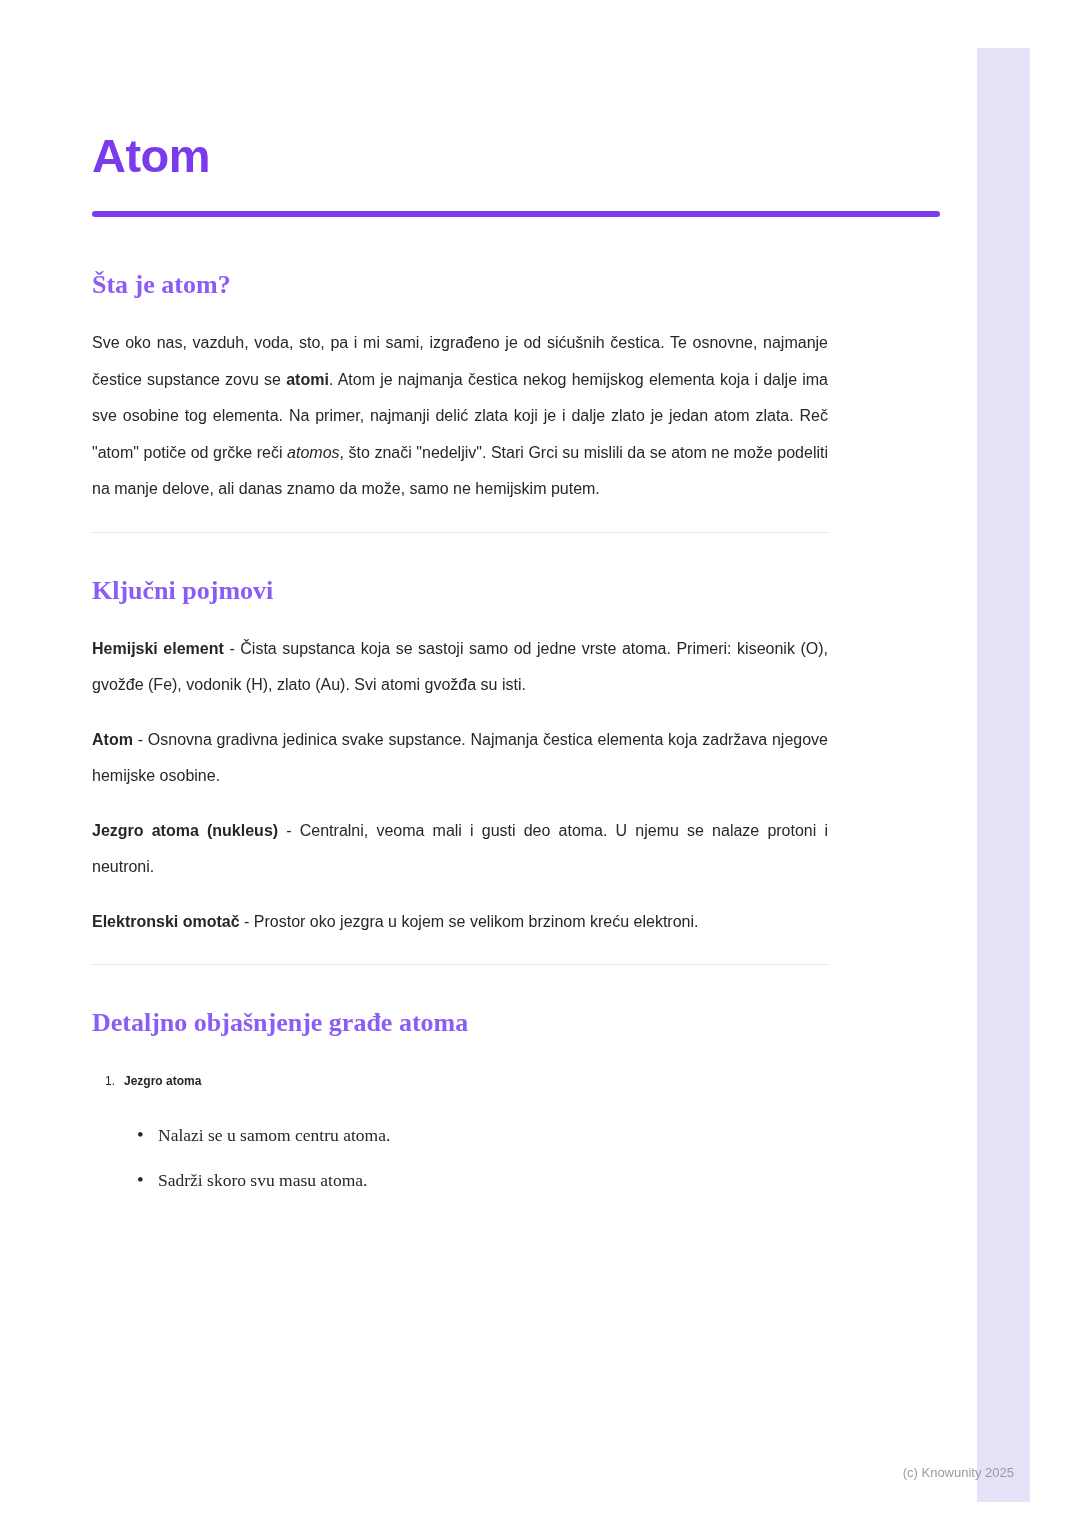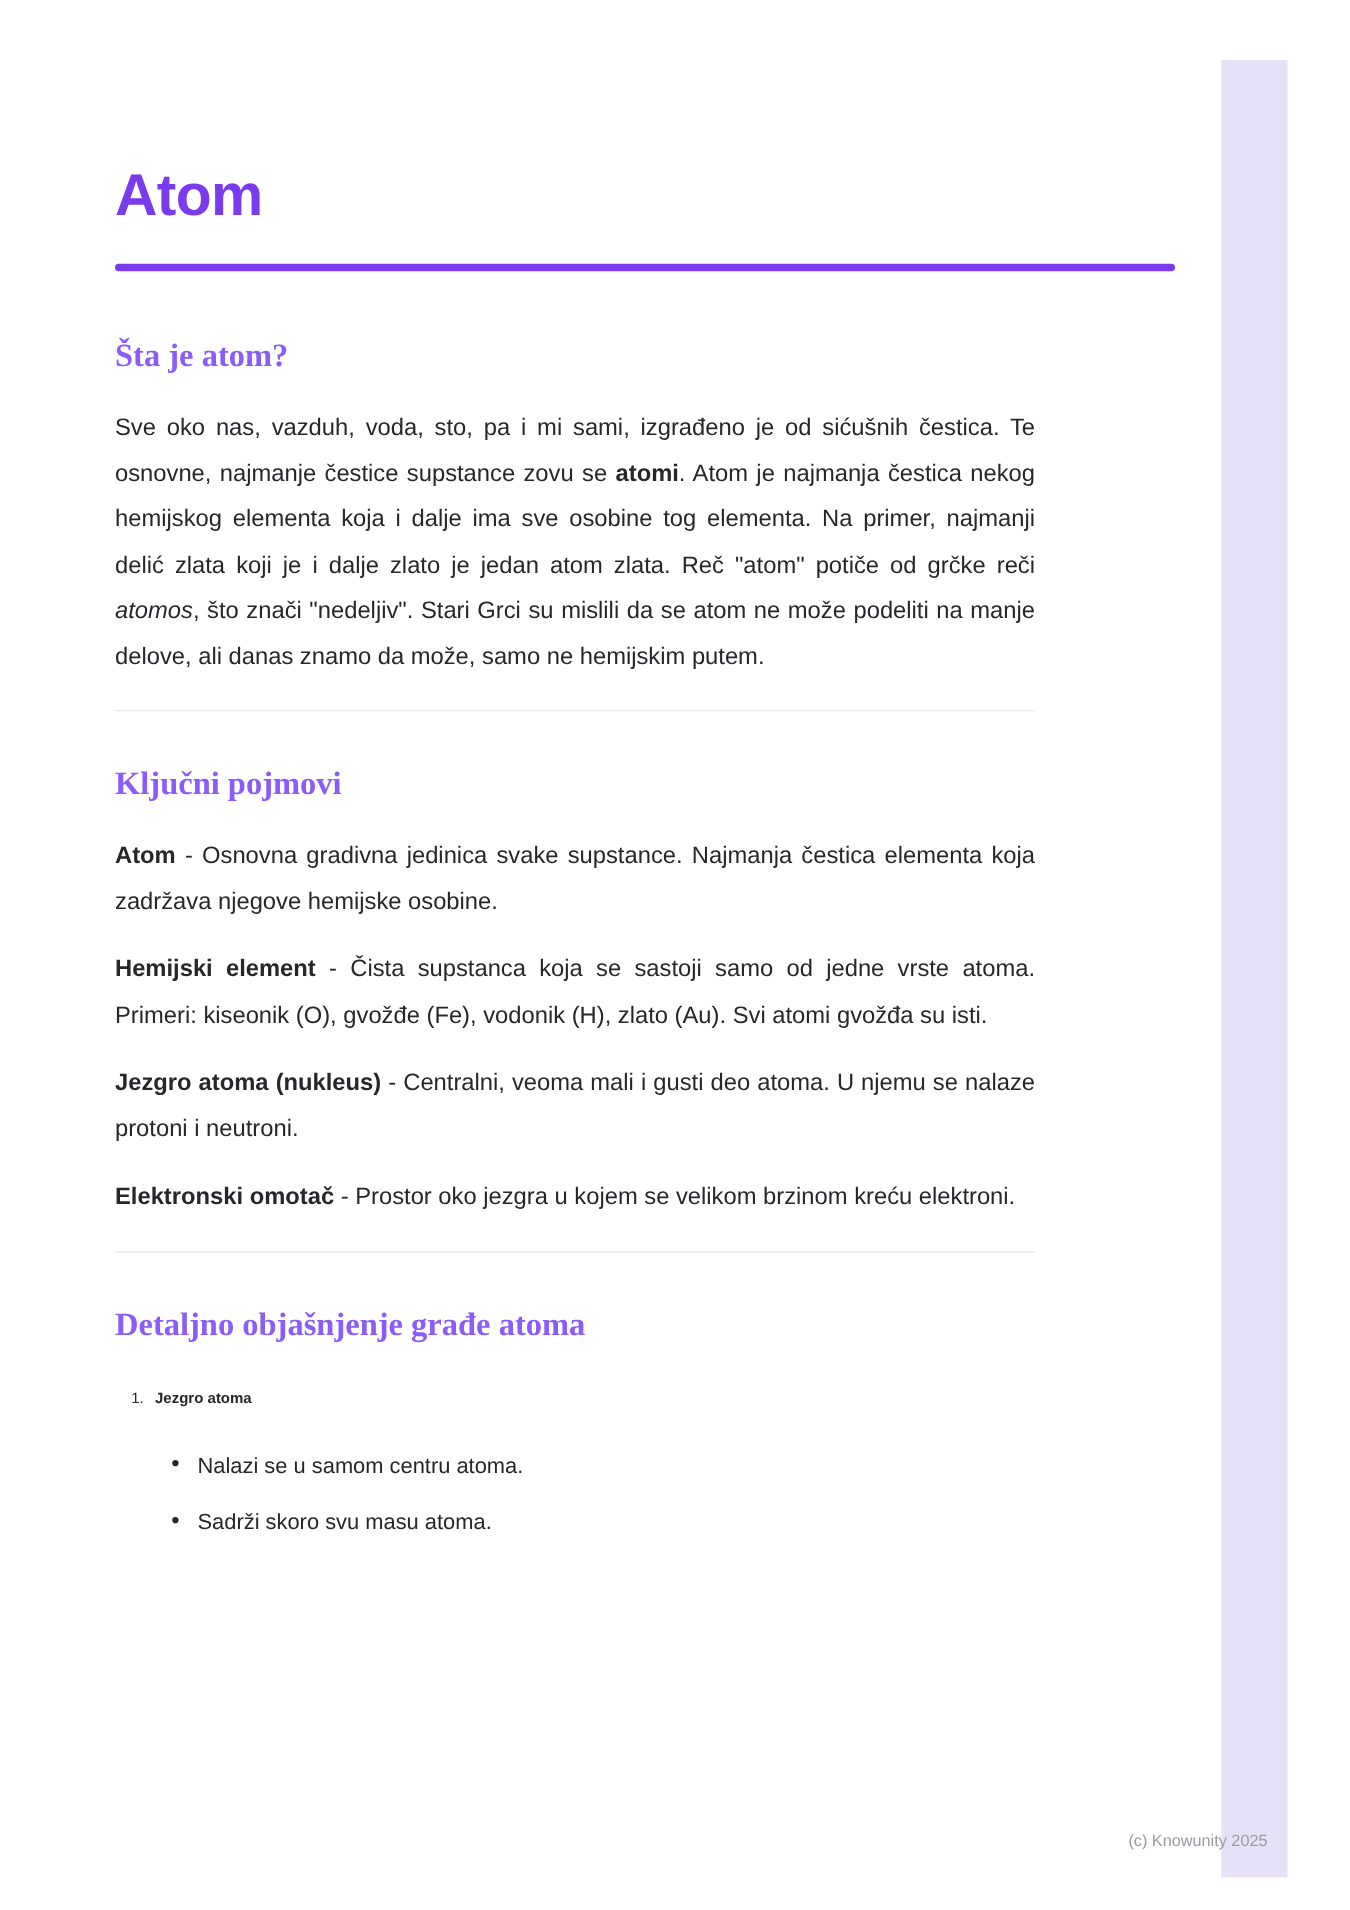--- a/index.html
+++ b/index.html
@@ -45,21 +45,21 @@
   }
   h2.section-heading {
     font-size: 26px;
     line-height: 32px;
     font-weight: 700;
     color: var(--heading, #8B5CF6);
     margin-bottom: 24px;
     font-family: Liberation Serif, serif;
   }
   p.body-par {
-    font-size: 19px;
+    font-size: 16px;
     line-height: 36.5px;
     text-align: justify;
     margin-bottom: 18px;
     color: #26272B;
   }
   .b { font-weight: 700; }
   .i { font-style: italic; }
   hr.divider {
     border: none;
     border-top: 1px solid #E8E8EB;
@@ -70,20 +70,21 @@
     font-size: 12px;
     line-height: 36px;
     padding-left: 13px;
     margin-top: 4px;
   }
   .num-item .num { margin-right: 9px; }
   .num-item .num-label { font-weight: 700; }
   ul.bullets {
     list-style: none;
     margin-top: 18px;
+    font-family: Liberation Serif, serif;
   }
   ul.bullets li {
     position: relative;
     font-size: 17.5px;
     line-height: 36px;
     padding-left: 66px;
     margin-bottom: 9px;
   }
   ul.bullets li::before {
     content: "\2022";
@@ -113,22 +114,22 @@
 
   <section>
     <h2 class="section-heading">Šta je atom?</h2>
     <p class="body-par"><span>Sve oko nas, vazduh, voda, sto, pa i mi sami, izgrađeno je od sićušnih čestica. Te osnovne, najmanje čestice supstance zovu se </span><span class="b">atomi</span><span>. Atom je najmanja čestica nekog hemijskog elementa koja i dalje ima sve osobine tog elementa. Na primer, najmanji delić zlata koji je i dalje zlato je jedan atom zlata. Reč "atom" potiče od grčke reči </span><span class="i">atomos</span><span>, što znači "nedeljiv". Stari Grci su mislili da se atom ne može podeliti na manje delove, ali danas znamo da može, samo ne hemijskim putem.</span></p>
   </section>
 
   <hr class="divider">
 
   <section>
     <h2 class="section-heading">Ključni pojmovi</h2>
+    <p class="body-par"><span class="b">Hemijski element</span><span> - Čista supstanca koja se sastoji samo od jedne vrste atoma. Primeri: kiseonik (O), gvožđe (Fe), vodonik (H), zlato (Au). Svi atomi gvožđa su isti.</span></p>
     <p class="body-par"><span class="b">Atom</span><span> - Osnovna gradivna jedinica svake supstance. Najmanja čestica elementa koja zadržava njegove hemijske osobine.</span></p>
-    <p class="body-par"><span class="b">Hemijski element</span><span> - Čista supstanca koja se sastoji samo od jedne vrste atoma. Primeri: kiseonik (O), gvožđe (Fe), vodonik (H), zlato (Au). Svi atomi gvožđa su isti.</span></p>
     <p class="body-par"><span class="b">Jezgro atoma (nukleus)</span><span> - Centralni, veoma mali i gusti deo atoma. U njemu se nalaze protoni i neutroni.</span></p>
     <p class="body-par"><span class="b">Elektronski omotač</span><span> - Prostor oko jezgra u kojem se velikom brzinom kreću elektroni.</span></p>
   </section>
 
   <hr class="divider">
 
   <section>
     <h2 class="section-heading">Detaljno objašnjenje građe atoma</h2>
 
     <div class="num-item">

